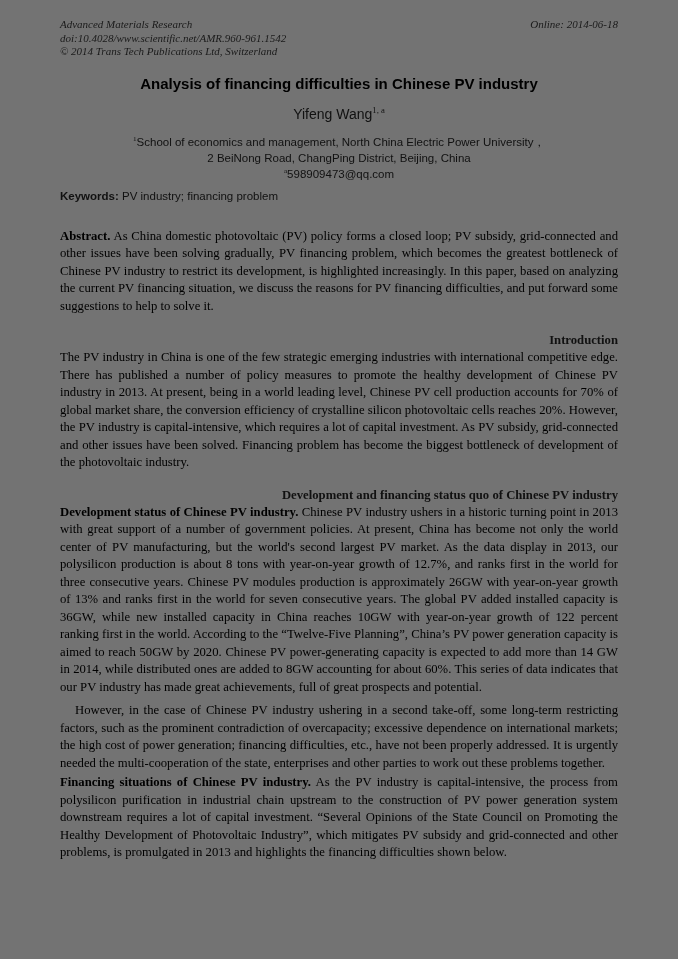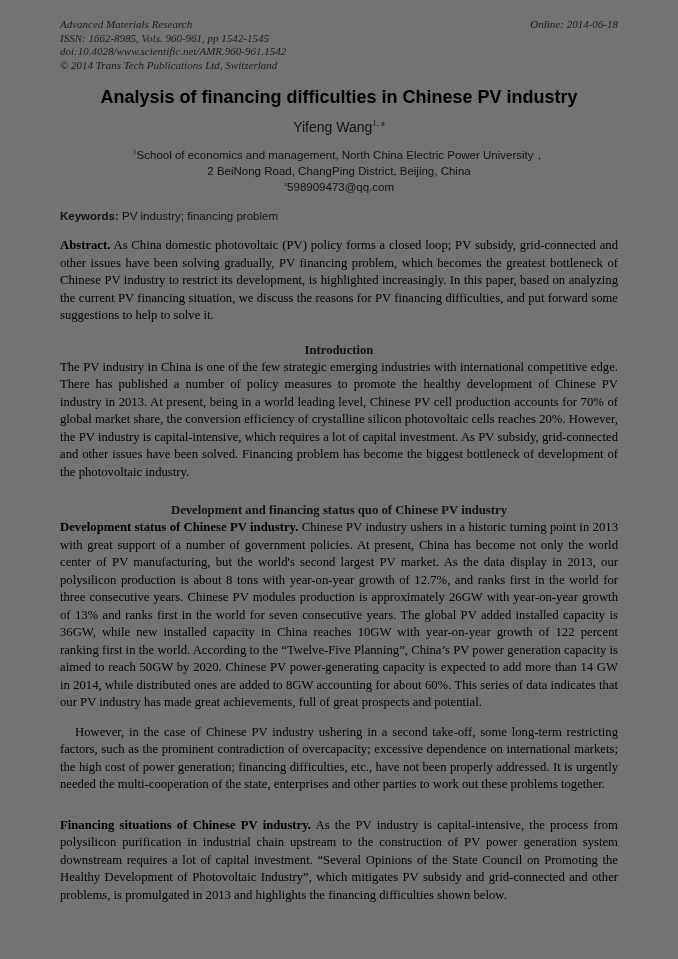--- a/index.html
+++ b/index.html
@@ -33,21 +33,21 @@
   }
   .jheader .left div { white-space: nowrap; }
   .jheader .right { white-space: nowrap; }
 
   
   .title {
     margin: 16px 0 0 0;
     text-align: center;
     font-family: "Liberation Sans", sans-serif;
     font-weight: bold;
-    font-size: 18px;
+    font-size: 15px;
     line-height: 18px;
     color: #000000;
   }
   .author {
     margin-top: 13px;
     text-align: center;
     font-family: "Liberation Sans", sans-serif;
     font-size: 14px;
     line-height: 17px;
   }
@@ -61,64 +61,63 @@
   .affil.first { margin-top: 12px; }
   .affil.email { }
   sup {
     font-size: 0.62em;
     vertical-align: super;
     line-height: 0;
     font-family: Liberation Serif, serif;
   }
   
   .keywords {
-    margin-top: 15px;
+    margin-top: 8px;
     font-family: "Liberation Sans", sans-serif;
     font-size: 11.5px;
     line-height: 15px;
   }
   .keywords b { font-weight: bold; }
 
   
   .body {
     margin: 0;
     font-family: "Liberation Serif", serif;
     font-size: 12.7px;
     line-height: 17.5px;
     text-align: justify;
     color: #000000;
   }
   p.body { margin-top: 0; }
-  p.abstract { margin-top: 13px; }
+  p.abstract { margin-top: 24px; }
   .heading {
     margin: 0;
     margin-top: 17px;
     font-family: "Liberation Serif", serif;
     font-size: 12.7px;
     line-height: 17px;
     font-weight: bold;
-    text-align: center;
+    text-align: right;
   }
-  .heading.big-gap { margin-top: 21px; }
+  .heading.big-gap { margin-top: 15px; }
   p.indent {
-    margin-top: 12px;
+    margin-top: 6px;
     text-indent: 15px;
   }
-  p.spaced { margin-top: 23px; }
+  p.spaced { margin-top: 2px; }
   .lead { font-weight: bold; }
 </style>
 </head>
 <body>
 
 <div class="page">
 
   <div class="jheader">
     <div class="left">
       <div>Advanced Materials Research</div>
-      <div>ISSN: 1662-8985, Vols. 960-961, pp 1542-1545</div>
       <div>doi:10.4028/www.scientific.net/AMR.960-961.1542</div>
       <div>© 2014 Trans Tech Publications Ltd, Switzerland</div>
     </div>
     <div class="right">Online: 2014-06-18</div>
   </div>
 
   <h1 class="title">Analysis of financing difficulties in Chinese PV industry</h1>
 
   <div class="author"><span>Yifeng Wang</span><sup>1, a</sup></div>
 

